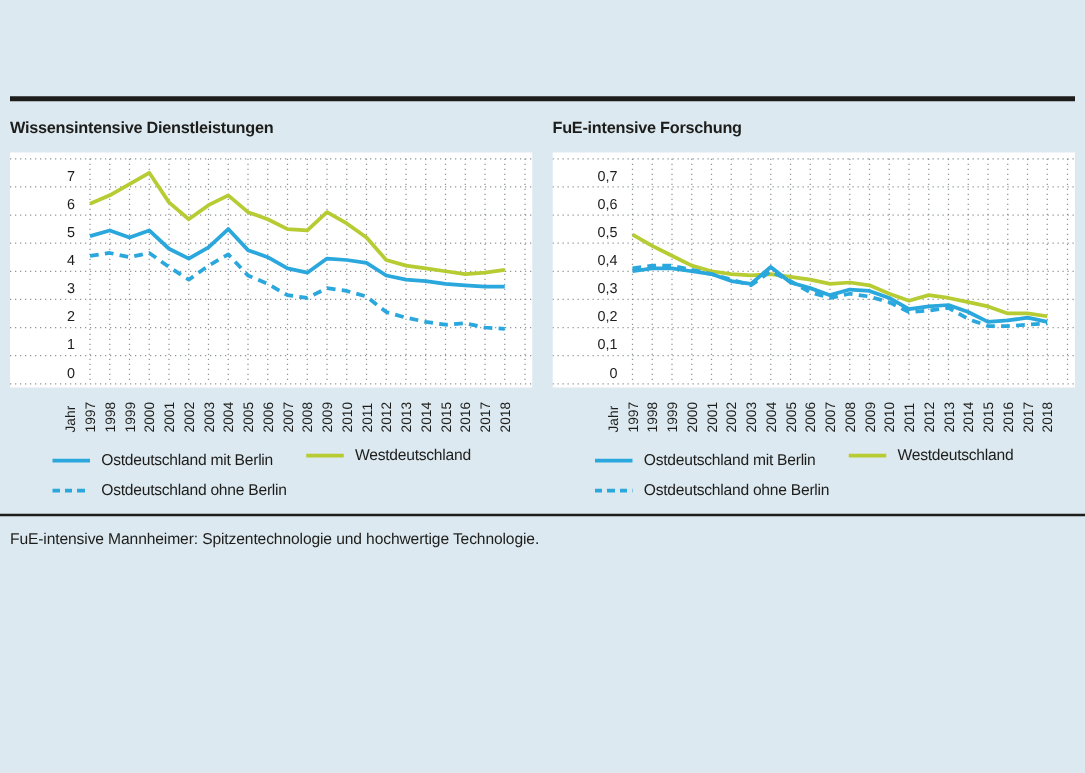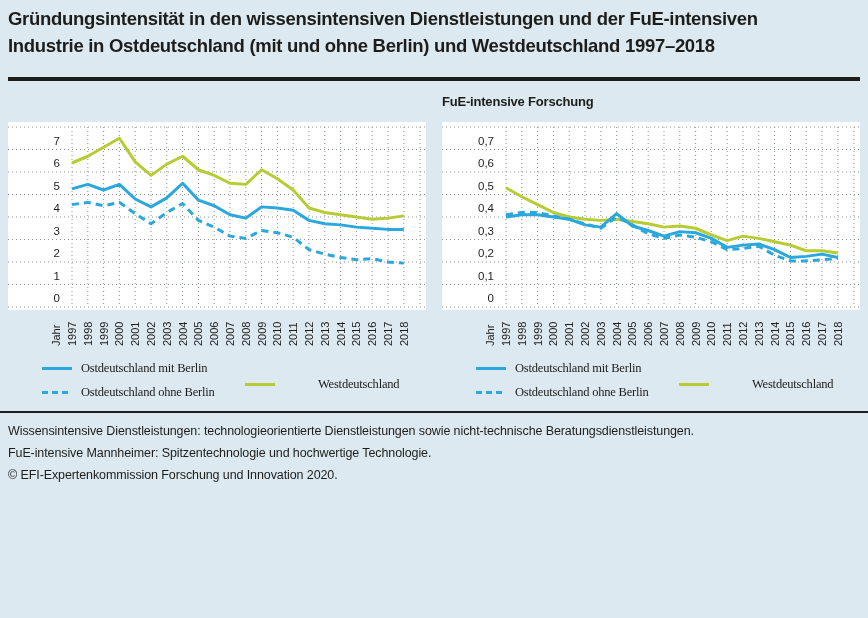--- a/index.html
+++ b/index.html
@@ -16,40 +16,37 @@
   .chart-svg.right{left:442px;}
   svg text{font-family:"Liberation Sans",sans-serif;}
   .legend{position:absolute;width:418px;height:48px;top:356px;}
   .legend.left{left:8px;}
   .legend.right{left:442px;}
   .legend-item{position:absolute;display:flex;align-items:center;height:16px;}
   .legend-item .sw{width:30px;height:3px;margin-right:9px;flex:0 0 auto;}
   .sw-solid-blue{background:#2aa7dc;}
   .sw-solid-green{background:#b7cb32;}
   .sw-dashed-blue{background:repeating-linear-gradient(90deg,#2aa7dc 0 6px,rgba(0,0,0,0) 6px 10px);}
-  .legend-item .lbl{font-size:12.5px;color:#1d1d1b;letter-spacing:-0.2px;white-space:nowrap;font-family:Liberation Serif, serif;}
+  .legend-item .lbl{font-size:12.5px;color:#1d1d1b;letter-spacing:-0.2px;white-space:nowrap;}
   .li-0{left:34px;top:4px;}
-  .li-1{left:237px;top:20px;gap:34px;}
+  .li-1{left:237px;top:0;}
   .li-2{left:34px;top:28px;}
   .rule-thin{position:absolute;left:0;top:411px;width:868px;height:2px;background:#1d1d1b;}
   .footnotes{position:absolute;left:8px;top:420px;width:854px;font-size:12.5px;color:#1d1d1b;
              line-height:22px;letter-spacing:-0.1px;}
 </style>
 </head>
 <body>
 
 <div id="stage">
 
-  <div class="title">
-    <span style="display:block">Gründungsintensität in den wissensintensiven Dienstleistungen und der FuE-intensiven</span>
-    <span style="display:block">Industrie in Ostdeutschland (mit und ohne Berlin) und Westdeutschland 1997–2018</span>
-  </div>
 
   <div class="rule-thick"></div>
 
+  <div class="subtitle left">Wissensintensive Dienstleistungen</div>
   <div class="subtitle right">FuE-intensive Forschung</div>
 
   <svg class="chart-svg left" viewBox="0 0 418 232">
       <rect x="0" y="2" width="418" height="188" fill="#ffffff"></rect>
       <line x1="0" x2="418" y1="187" y2="187" stroke="#8e9598" stroke-width="1" stroke-dasharray="1 3"></line>
       <line x1="0" x2="418" y1="164.5" y2="164.5" stroke="#8e9598" stroke-width="1" stroke-dasharray="1 3"></line>
       <line x1="0" x2="418" y1="142" y2="142" stroke="#8e9598" stroke-width="1" stroke-dasharray="1 3"></line>
       <line x1="0" x2="418" y1="119.5" y2="119.5" stroke="#8e9598" stroke-width="1" stroke-dasharray="1 3"></line>
       <line x1="0" x2="418" y1="97" y2="97" stroke="#8e9598" stroke-width="1" stroke-dasharray="1 3"></line>
       <line x1="0" x2="418" y1="74.5" y2="74.5" stroke="#8e9598" stroke-width="1" stroke-dasharray="1 3"></line>
@@ -210,18 +207,16 @@
     </div>
     <div class="legend-item li-2">
       <span class="sw sw-dashed-blue"></span>
       <span class="lbl">Ostdeutschland ohne Berlin</span>
     </div>
   </div>
 
   <div class="rule-thin"></div>
 
   <div class="footnotes">
-    <div>Wissensintensive Dienstleistungen: technologieorientierte Dienstleistungen sowie nicht-technische Beratungsdienstleistungen.</div>
     <div>FuE-intensive Mannheimer: Spitzentechnologie und hochwertige Technologie.</div>
-    <div>© EFI-Expertenkommission Forschung und Innovation 2020.</div>
   </div>
 
 </div>
 
 </body></html>

